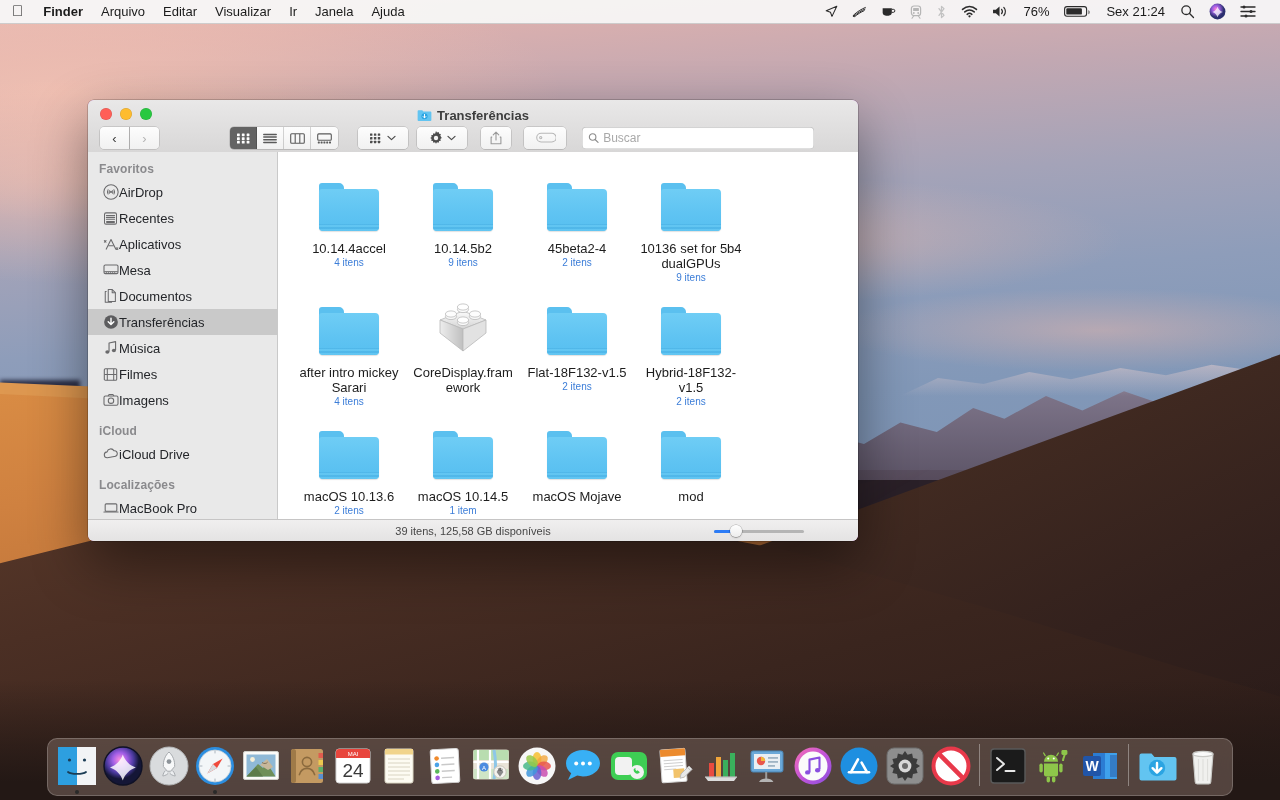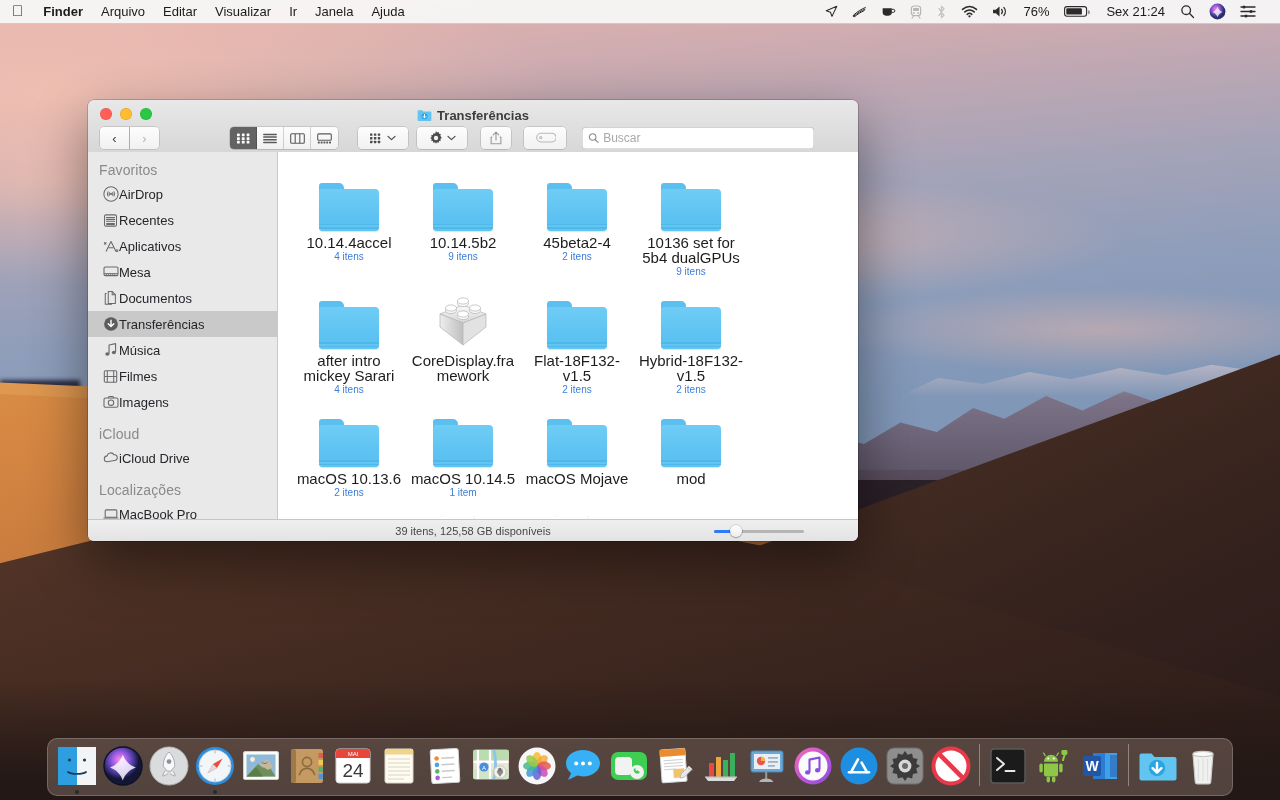--- a/index.html
+++ b/index.html
@@ -149,33 +149,33 @@
   }
   .searchbox input::placeholder { color:#a9a9a9; }
 
   
   .fw-body { flex:1 1 auto; display:flex; min-height:0; }
   .sidebar {
     width:190px; flex:0 0 190px; background:#e9e9e9;
     border-right:.5px solid #c9c9c9; padding-top:5px; overflow:hidden;
     font-size:13px; color:#24262a;
   }
-  .sb-head { font-size:14px; color:#8a8a8d; font-weight:normal; padding:5px 0 3px 11px; letter-spacing:.1px; }
+  .sb-head { font-size:12px; color:#8a8a8d; font-weight:bold; padding:5px 0 3px 11px; letter-spacing:.1px; }
   .sb-item {
     height:26px; display:flex; align-items:center; padding-left:14px;
     border-radius:0; white-space:nowrap;
   }
   .sb-item.sel { background:#c9c9c9; }
   .sb-ic { width:17px; height:17px; display:flex; align-items:center; justify-content:center; flex:0 0 17px; color:#6a6a6c; }
 
   .content { flex:1 1 auto; background:#fff; position:relative; overflow:hidden; }
   .grid { padding:14px 10px 0 14px; display:flex; flex-wrap:wrap; align-content:flex-start; }
   .cell { width:114px; padding:3px 4px 6px; display:flex; flex-direction:column; align-items:center; }
   .cell .icon-wrap { height:62px; display:flex; align-items:flex-end; justify-content:center; }
-  .cell .nm { font-size:15px; color:#1d1d1d; text-align:center; line-height:15px; margin-top:4px; word-break:break-word; max-width:106px; }
+  .cell .nm { font-size:13px; color:#1d1d1d; text-align:center; line-height:15px; margin-top:10px; word-break:break-word; max-width:106px; }
   .cell .ct { font-size:10px; color:#3b7dd8; text-align:center; line-height:13px; }
 
   
   .folder { width:60px; height:48px; position:relative; }
   .folder .tab {
     position:absolute; left:0; top:0; width:25px; height:9px;
     background:#5bc0ef; border-radius:3px 5px 0 0;
   }
   .folder .body {
     position:absolute; left:0; top:6px; width:60px; height:42px;

